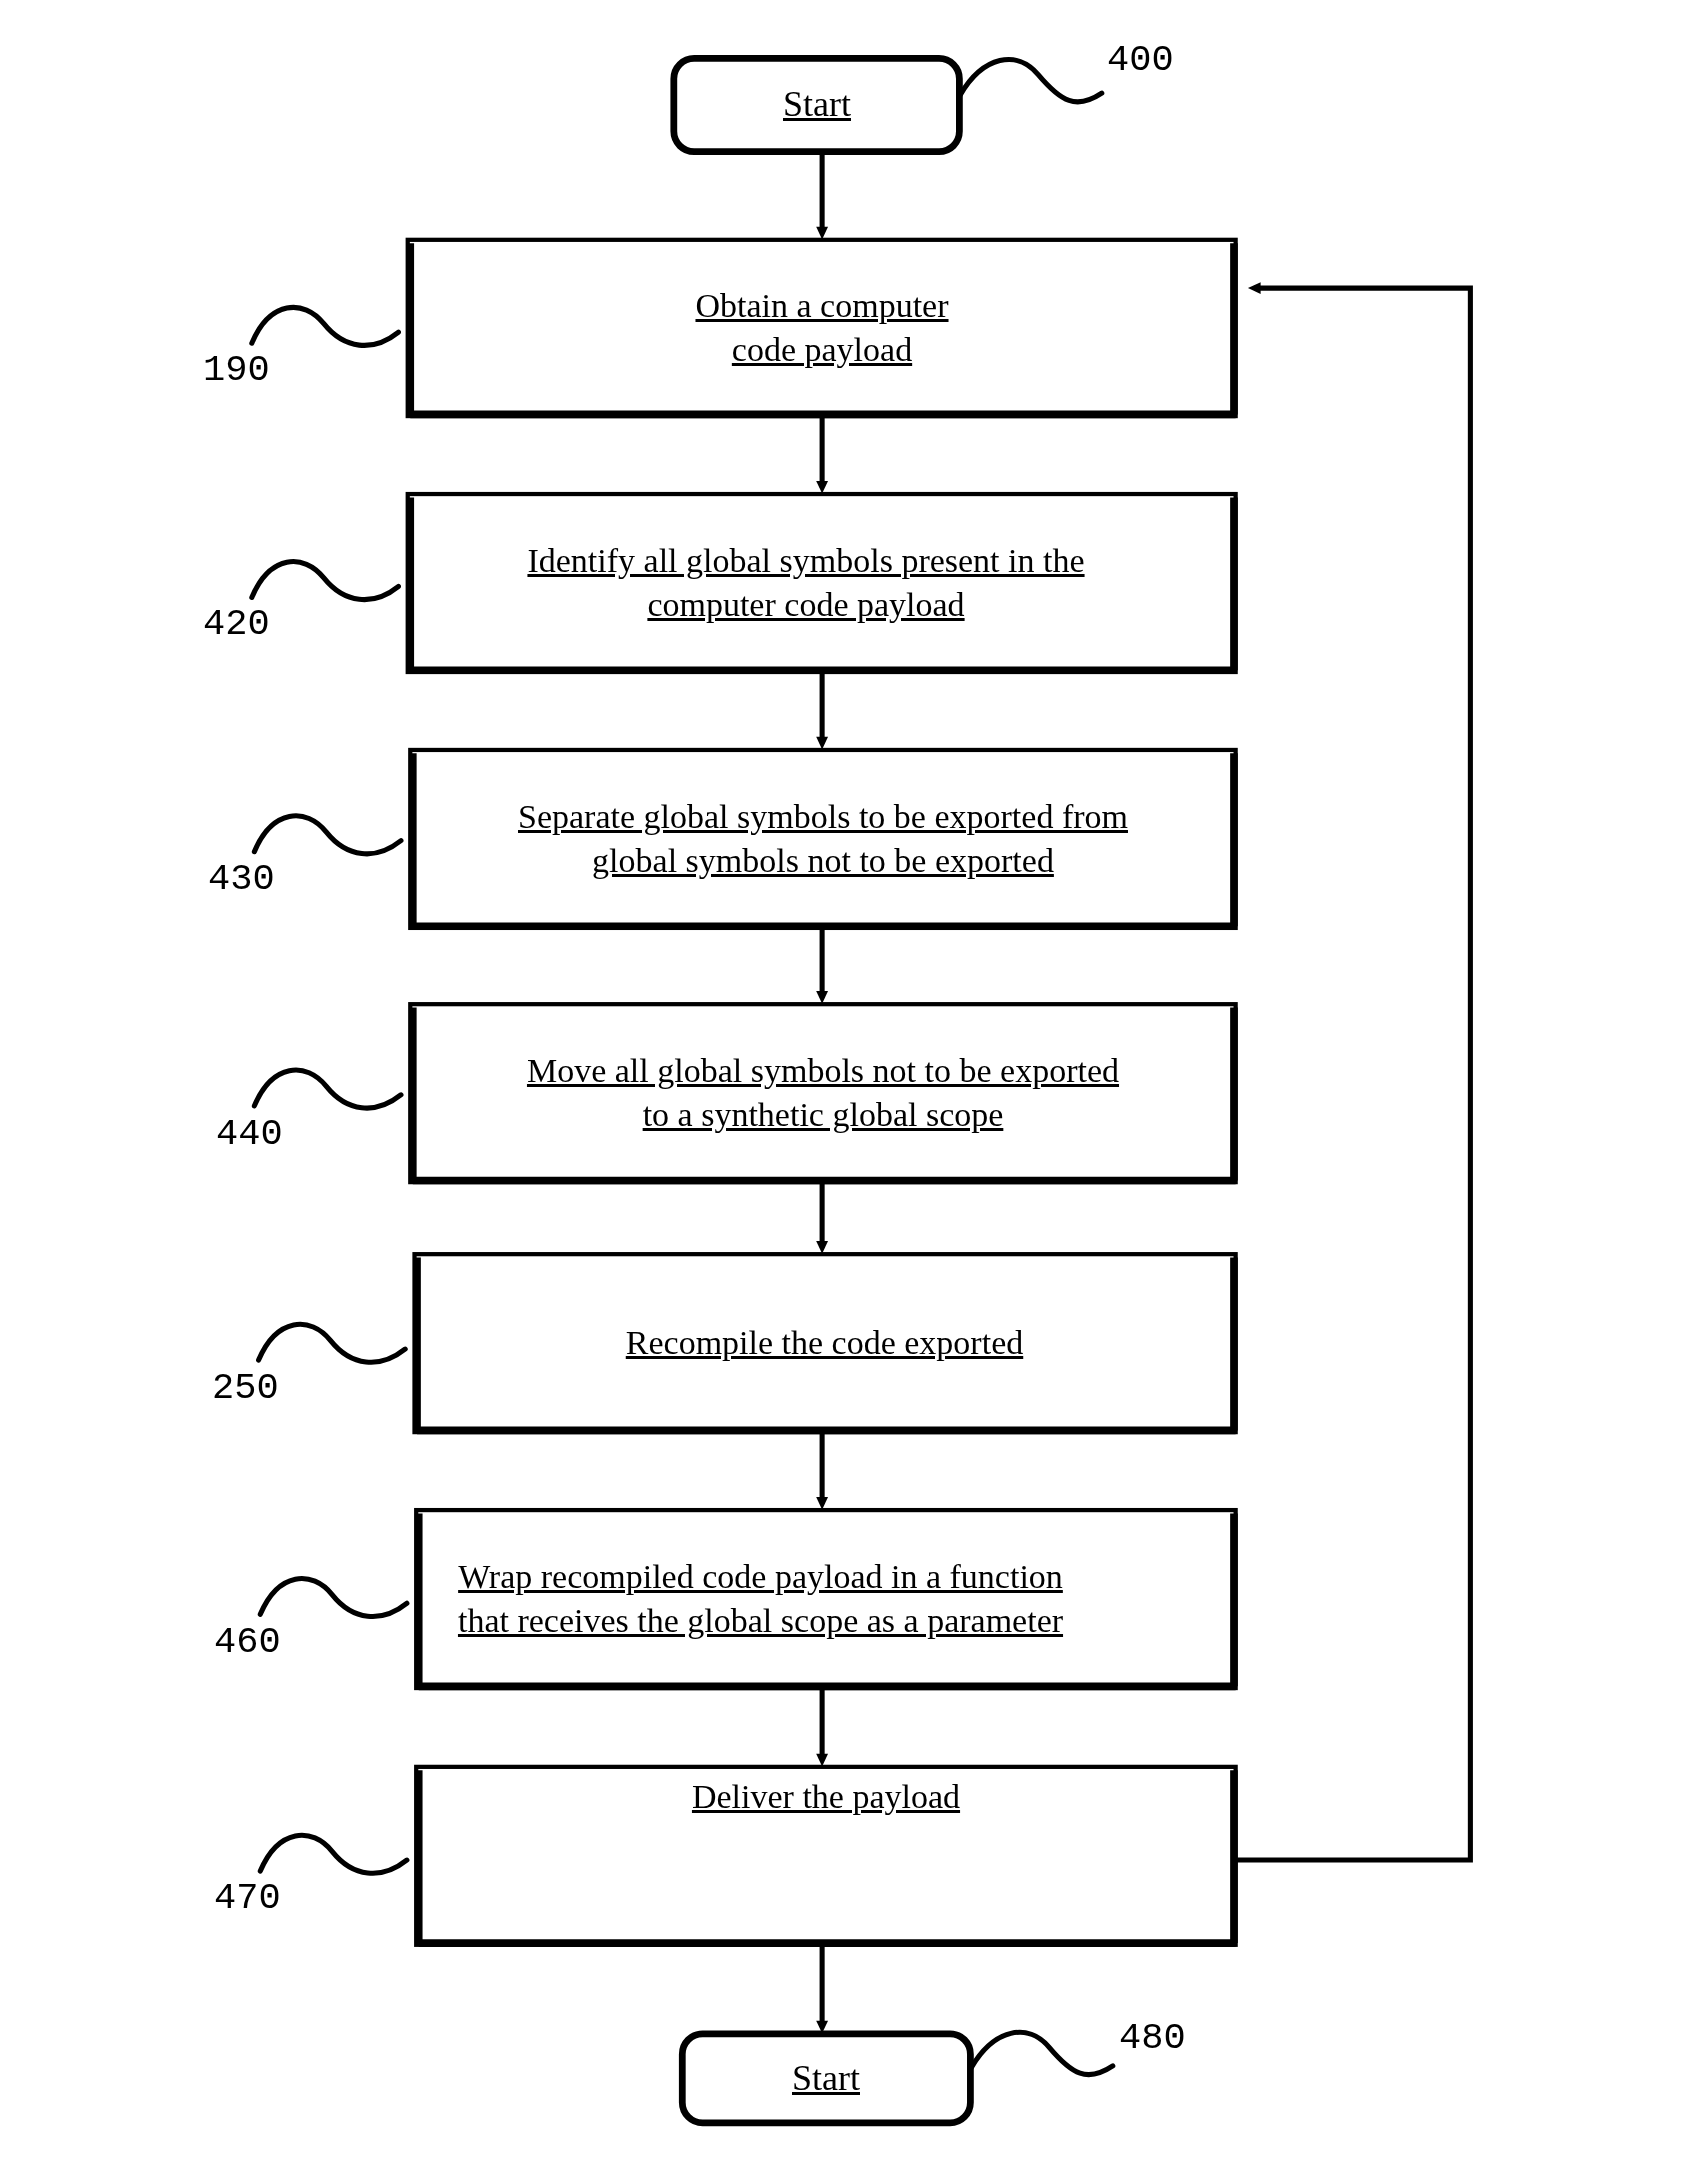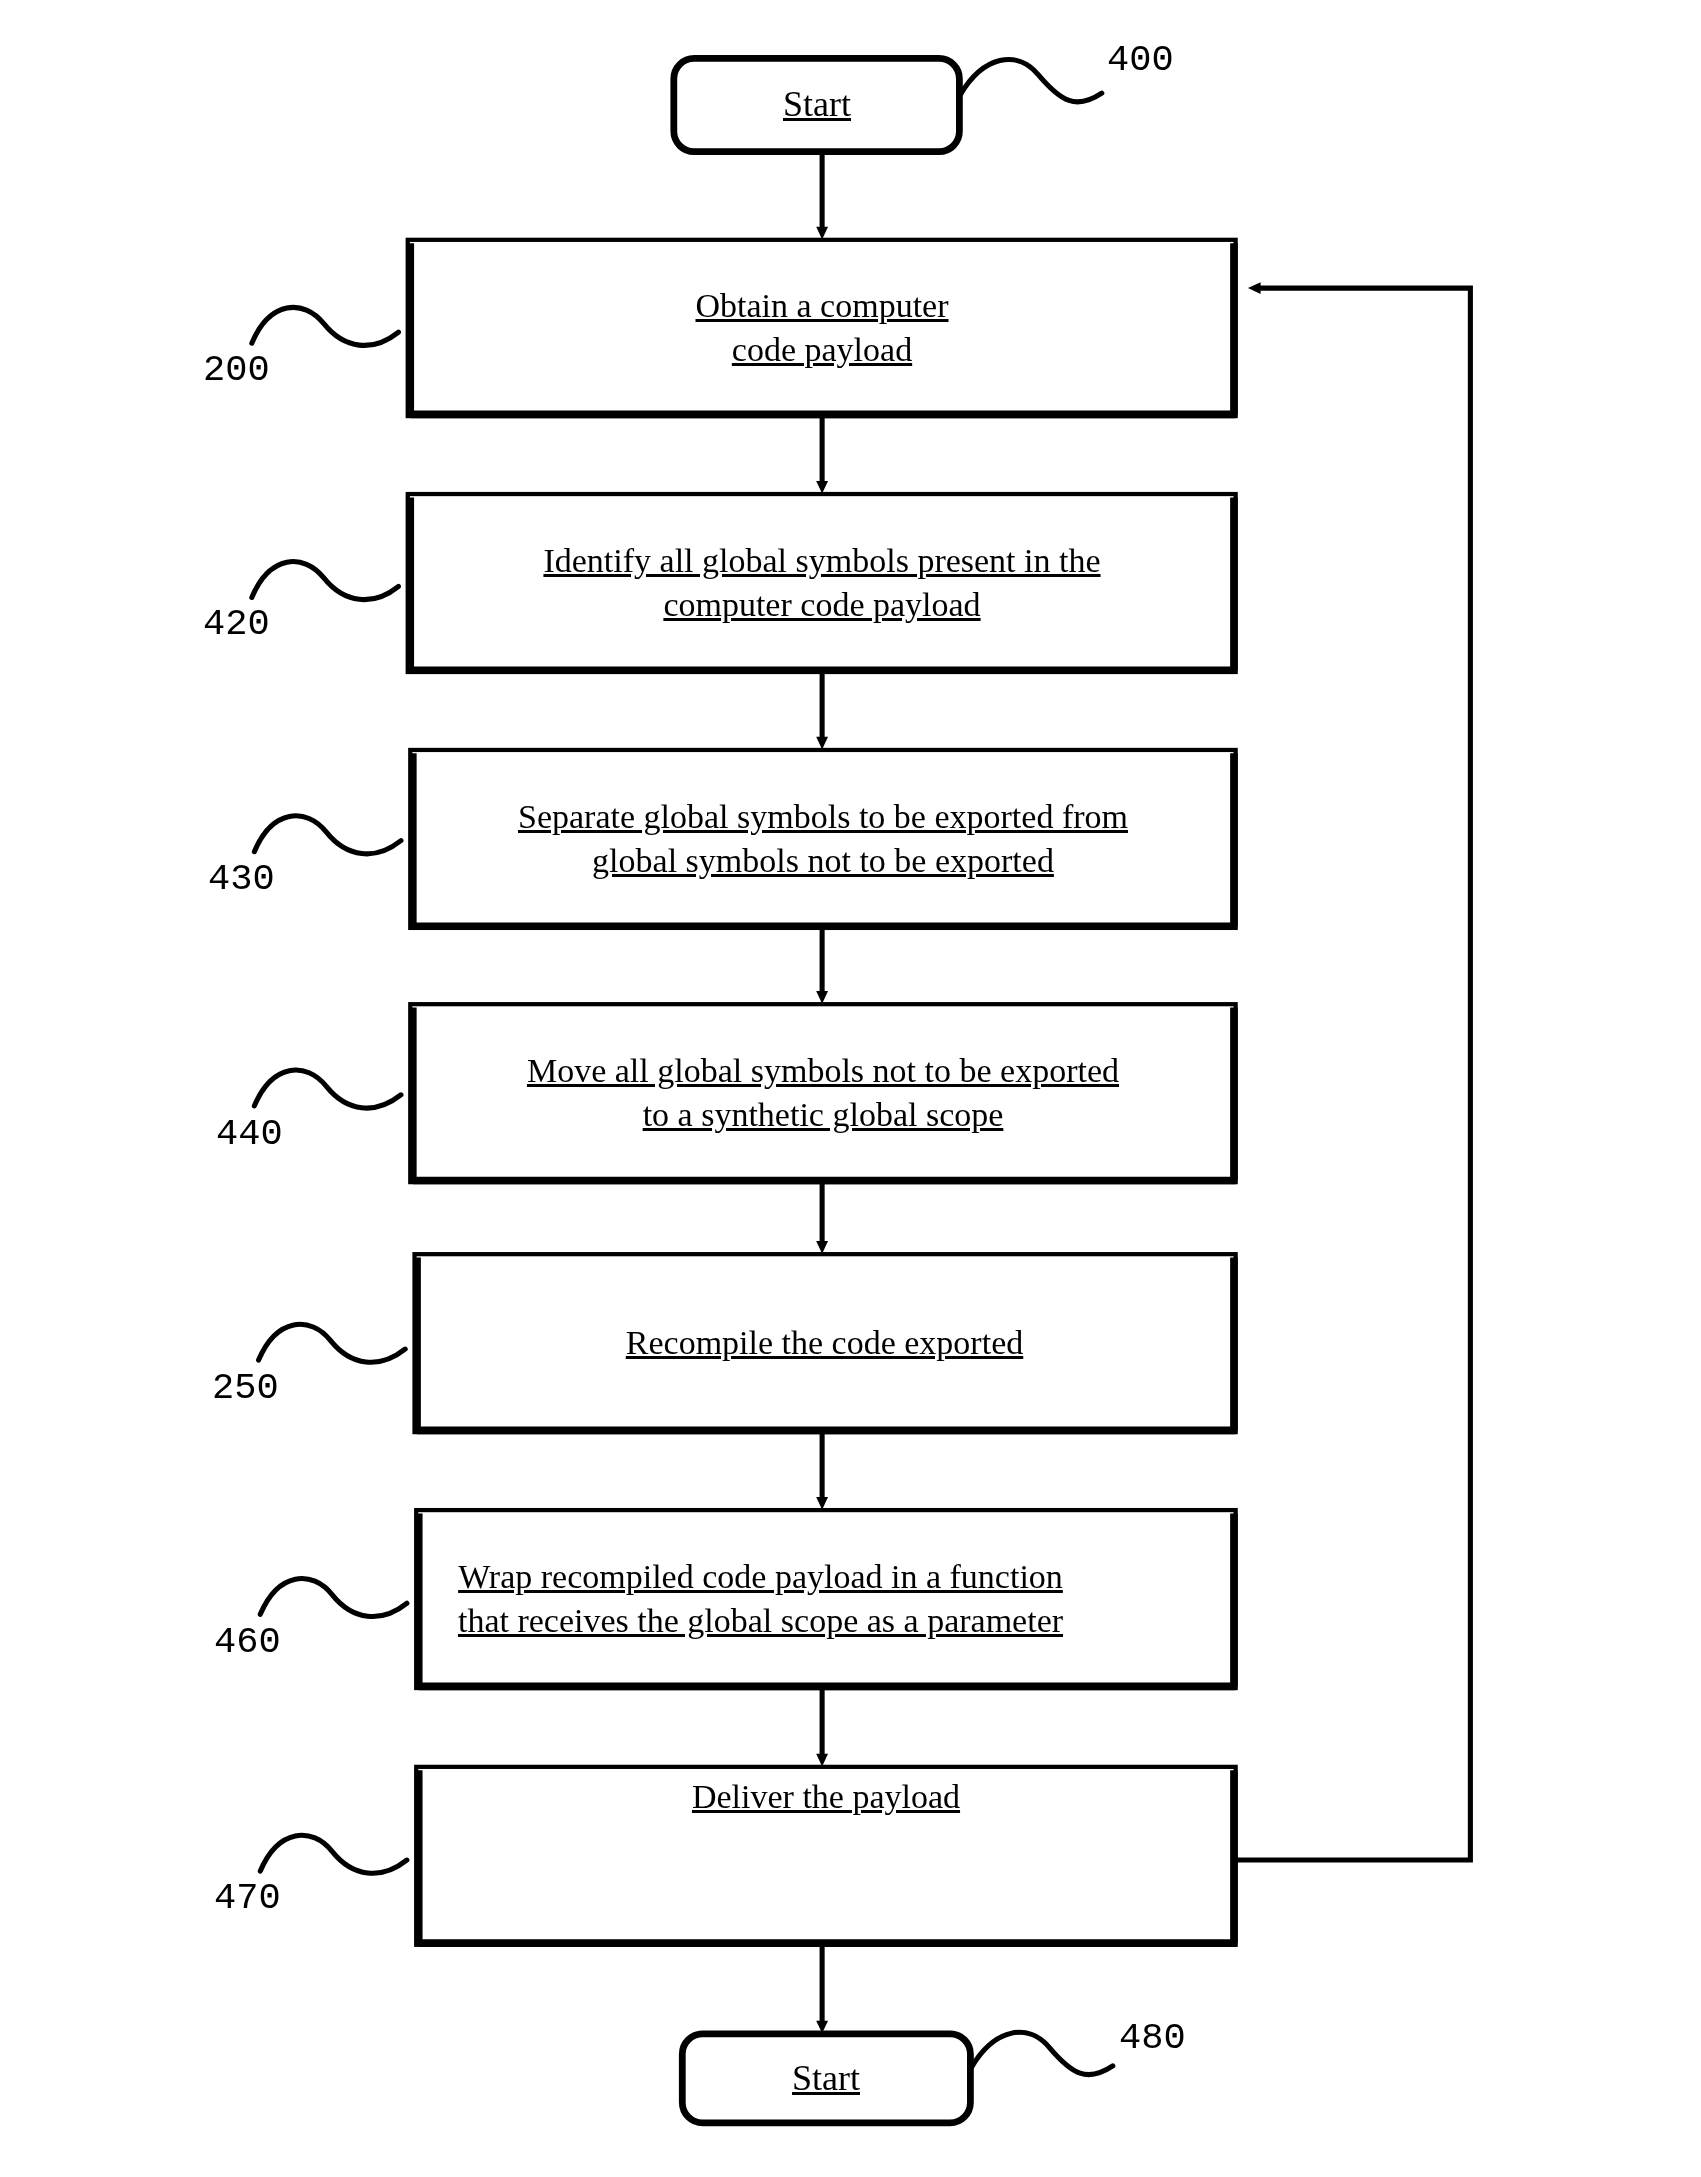--- a/index.html
+++ b/index.html
@@ -124,40 +124,40 @@
       <path d="M 307 2208 C 328 2158, 368 2155, 392 2185 C 416 2215, 450 2219, 480 2195"></path>
       <path d="M 1146 2440 C 1173 2394, 1213 2386, 1238 2416 C 1265 2448, 1283 2458, 1313 2438"></path>
     </g>
   </svg>
 
   <div class="node-label terminal-label" style="left:674px; top:58px; width:286px; height:93px;">Start</div>
 
   <div class="node-label process-label" style="left:408px; top:240px; width:828px; height:176px;">Obtain a computer
 code payload</div>
 
-  <div class="node-label process-label" style="left:408px; top:494px; width:828px; height:178px;">Identify all global symbols present in the
+  <div class="node-label process-label" style="left:392px; top:494px; width:828px; height:178px;">Identify all global symbols present in the
 computer code payload</div>
 
   <div class="node-label process-label" style="left:410px; top:750px; width:826px; height:178px;">Separate global symbols to be exported from
 global symbols not to be exported</div>
 
   <div class="node-label process-label" style="left:410px; top:1004px; width:826px; height:178px;">Move all global symbols not to be exported
 to a synthetic global scope</div>
 
   <div class="node-label process-label" style="left:414px; top:1254px; width:821px; height:178px;">Recompile the code exported</div>
 
   <div class="node-label process-label" style="left:396px; top:1510px; width:729px; height:178px;">Wrap recompiled code payload in a function
 that receives the global scope as a parameter</div>
 
   <div class="node-label process-label" style="left:416px; top:1708px; width:820px; height:178px;">Deliver the payload</div>
 
   <div class="node-label terminal-label" style="left:682px; top:2034px; width:288px; height:89px;">Start</div>
 
   <div class="ref-num" style="left:1107px; top:39px;">400</div>
-  <div class="ref-num" style="left:203px; top:349px;">200</div>
+  <div class="ref-num" style="left:203px; top:349px;">190</div>
   <div class="ref-num" style="left:203px; top:603px;">420</div>
   <div class="ref-num" style="left:208px; top:858px;">430</div>
   <div class="ref-num" style="left:216px; top:1113px;">440</div>
   <div class="ref-num" style="left:212px; top:1367px;">250</div>
   <div class="ref-num" style="left:214px; top:1621px;">460</div>
   <div class="ref-num" style="left:214px; top:1877px;">470</div>
   <div class="ref-num" style="left:1119px; top:2017px;">480</div>
 
 </div>
 

